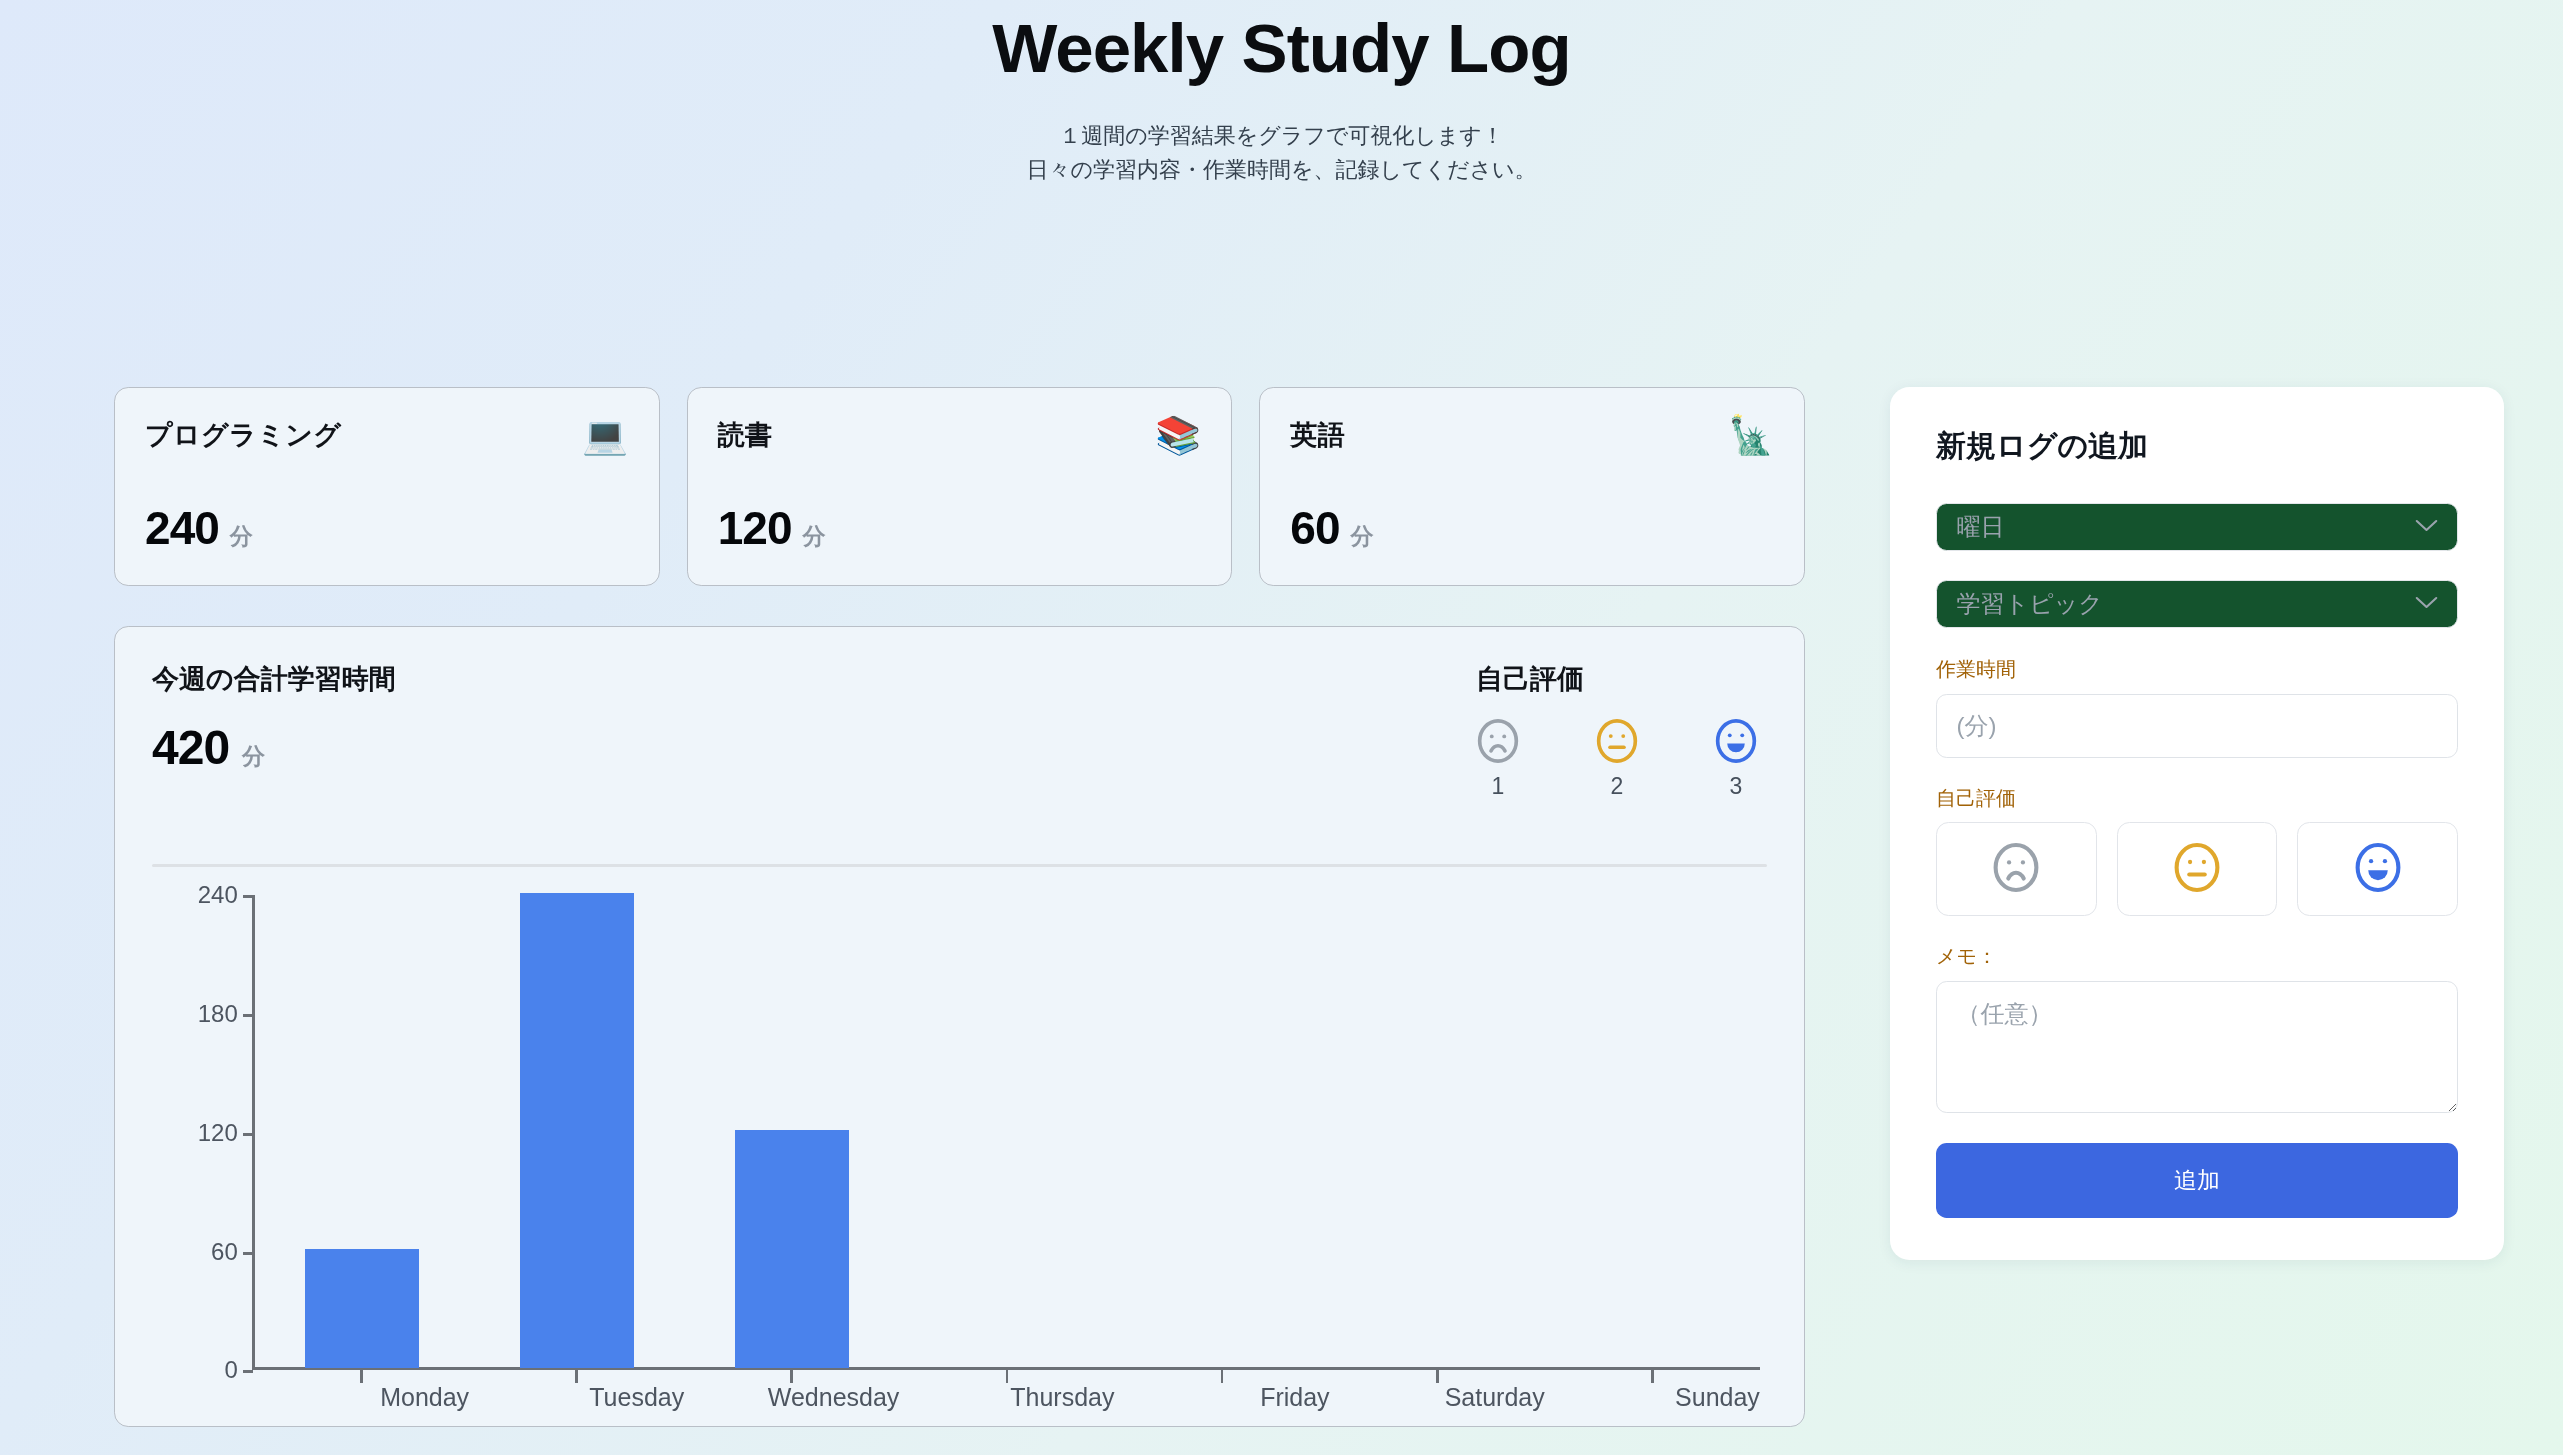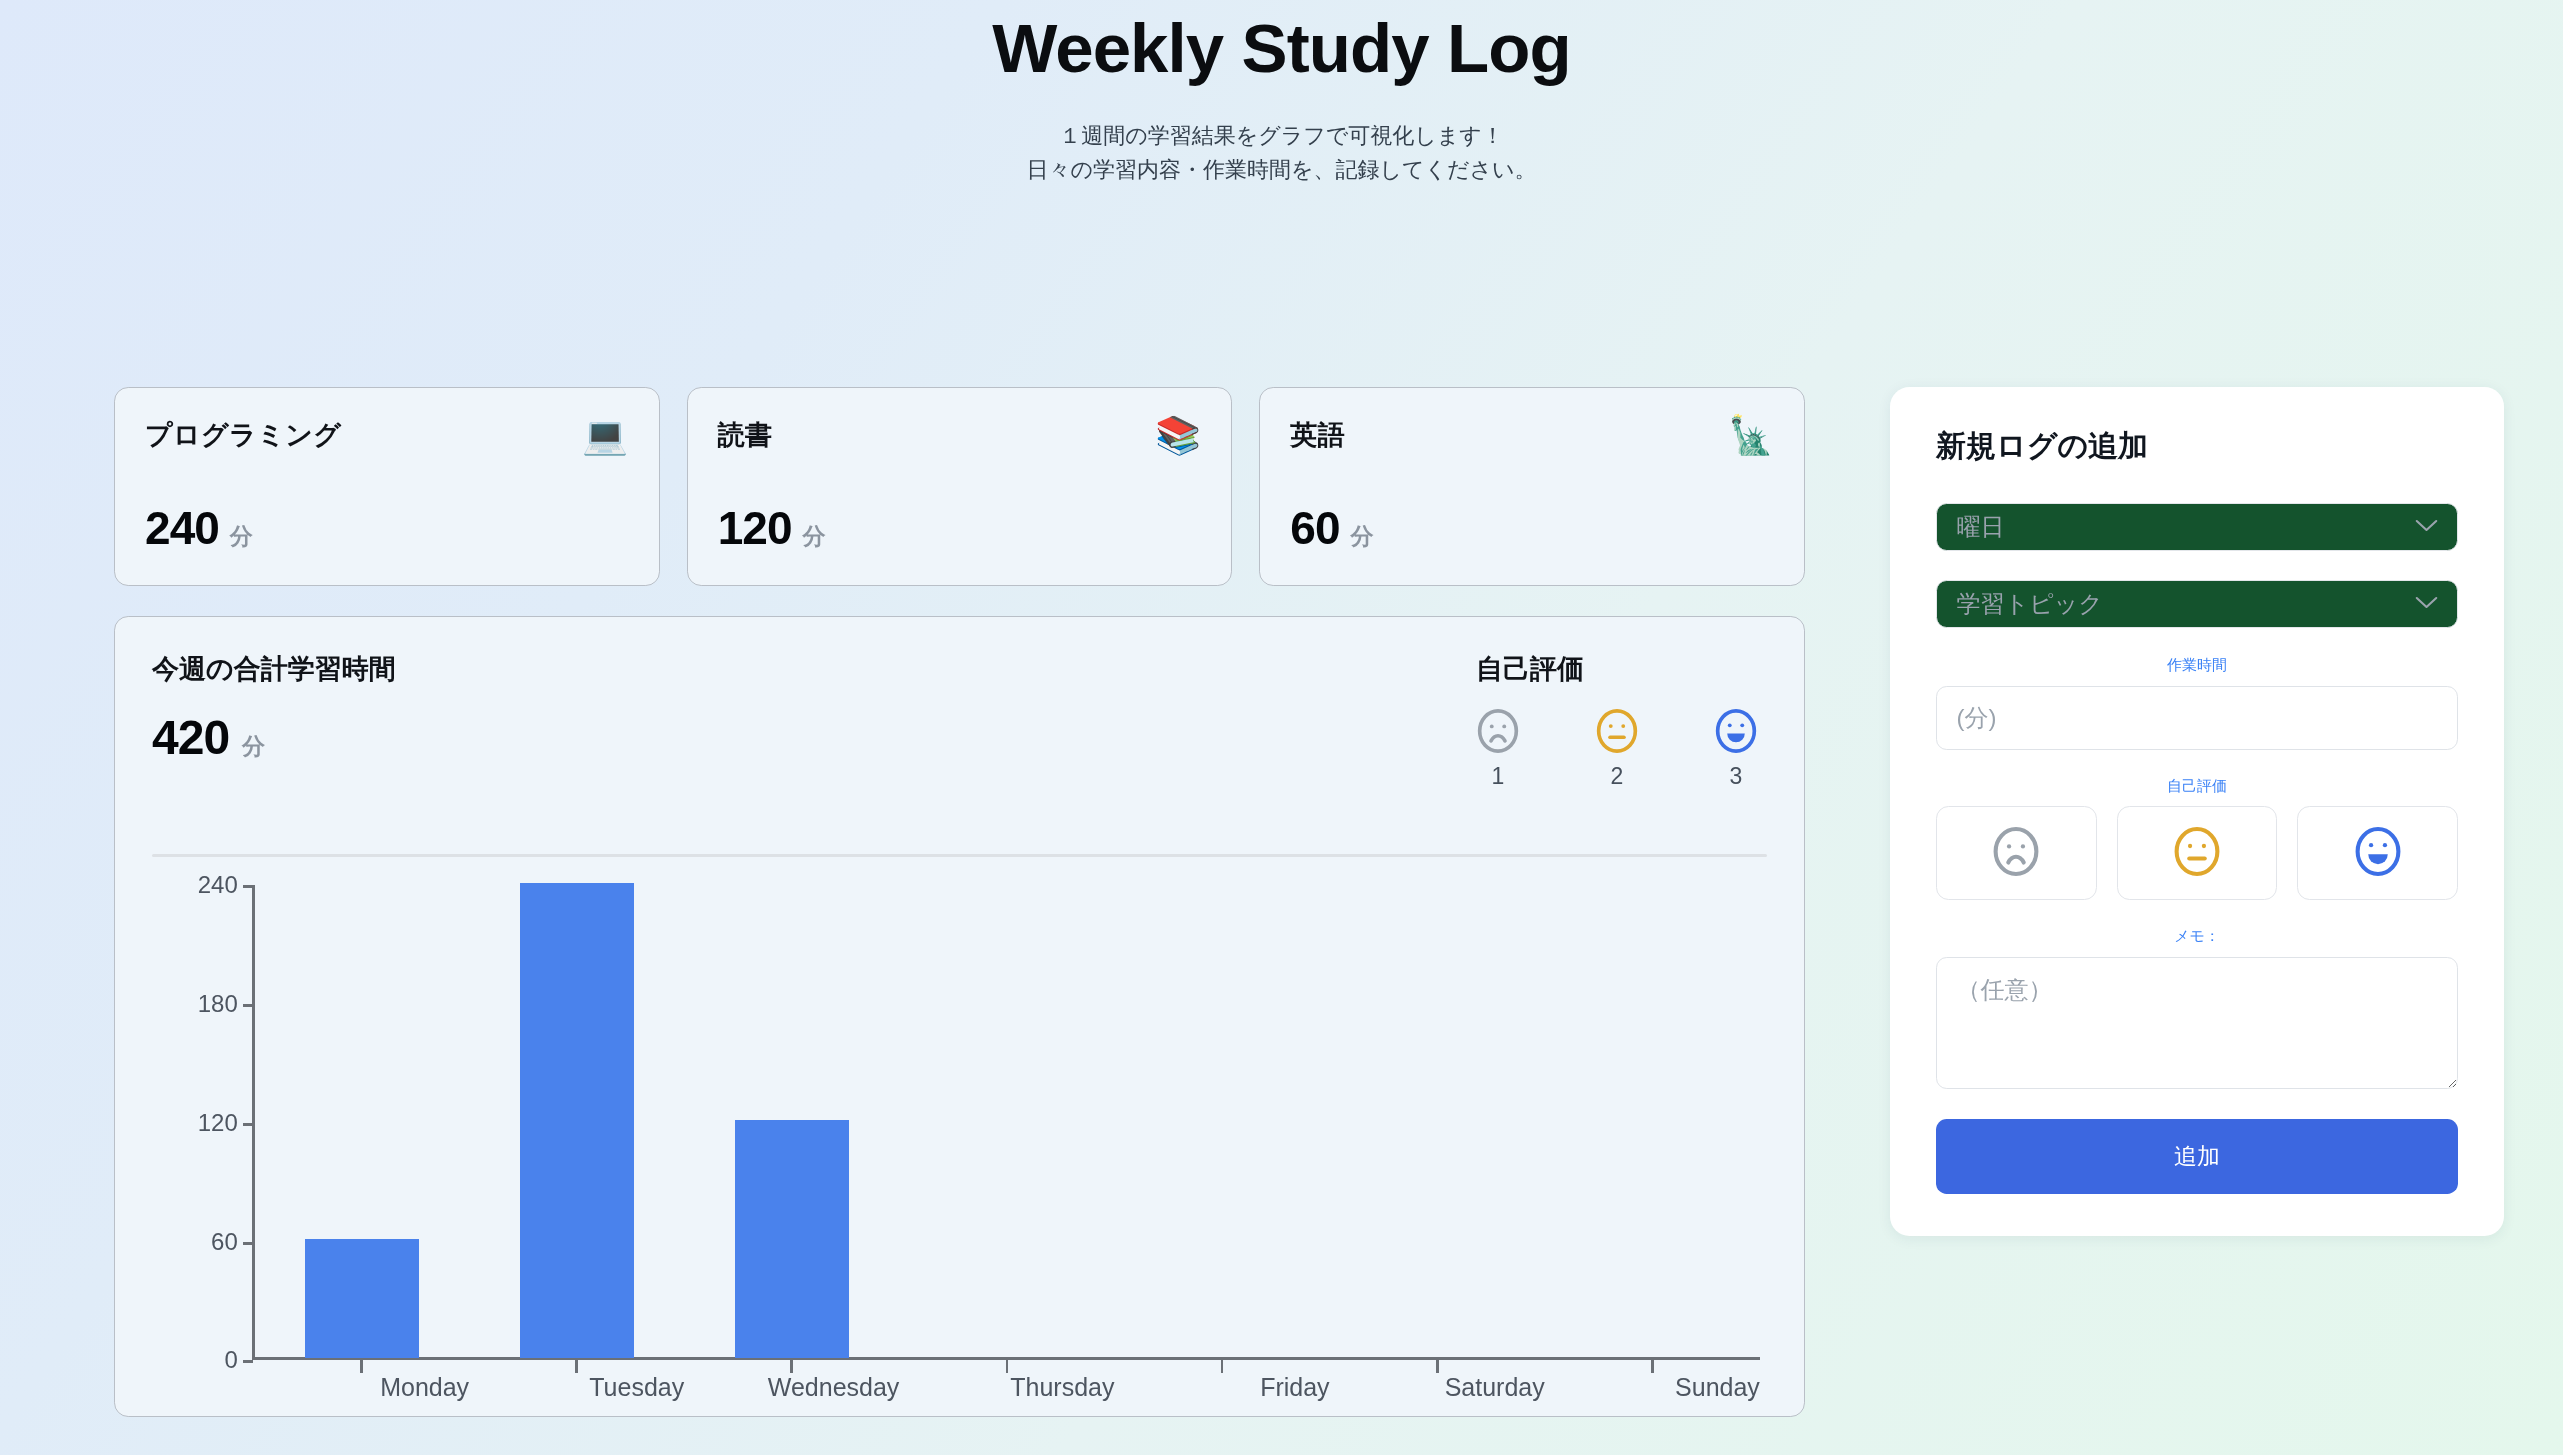--- a/index.html
+++ b/index.html
@@ -94,21 +94,21 @@
     letter-spacing: -0.9px;
   }
   .stat-unit {
     font-size: 23px;
     font-weight: 700;
     color: #8b949f;
   }
 
   
   .chart-card {
-    margin-top: 30px;
+    margin-top: 40px;
     background: #eff5fa;
     border: 1.8px solid #b9bfc7;
     border-radius: 14.2px;
     padding: 34px 37px 0 37px;
     height: 801px;
     position: relative;
     overflow: hidden;
   }
   .chart-head {
     display: flex;
@@ -293,24 +293,23 @@
     color: #99a2ad;
   }
   .chev {
     position: absolute;
     right: 19.6px;
     top: 50%;
     transform: translateY(-50%);
     pointer-events: none;
   }
   .field-label {
-    font-size: 15px;
-    color: #3b82f6;
+    font-size: 20px;
+    color: #a16207;
     margin-bottom: 10.7px;
-    text-align: center;
   }
   .text-input {
     width: 100%;
     height: 64px;
     border: 1.8px solid #dfe3e8;
     border-radius: 10.7px;
     background: #fff;
     padding: 0 19.6px;
     font-size: 24px;
     color: #1c2430;

